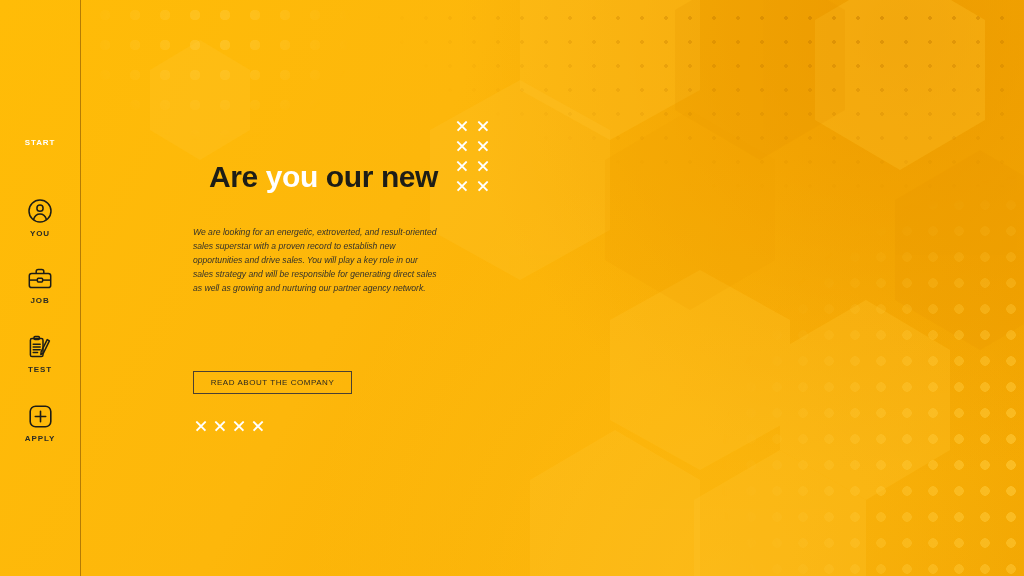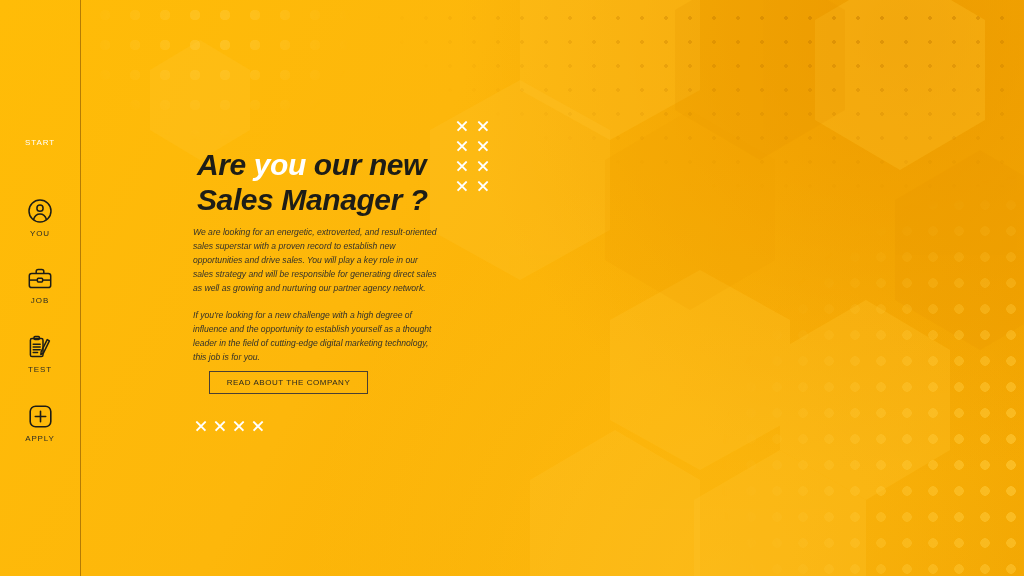--- a/index.html
+++ b/index.html
@@ -93,21 +93,21 @@
   .nav-icon {
     display: block;
     margin: 0 auto;
     line-height: 0;
   }
   .nav-label {
     display: block;
     margin-top: 5px;
     font-size: 8px;
     letter-spacing: 0.9px;
-    font-weight: 400;
+    font-weight: 700;
     color: #2b2b24;
     font-family: "Liberation Sans", sans-serif;
   }
   .nav-label.white { color: #ffffff; }
 
   .burger-bar {
     width: 26px; height: 2.6px;
     background: #ffffff;
     margin: 0 auto 4.6px auto;
     border-radius: 0.5px;
@@ -121,29 +121,28 @@
     top: 0;
     width: 560px;
     height: 576px;
     z-index: 4;
   }
 
   #headline {
     position: absolute;
     top: 143px;
     left: 0;
-    margin: 4px;
+    margin: 16px;
     font-size: 30px;
     font-weight: 700;
     line-height: 1.18;
     letter-spacing: -0.4px;
     color: #1d1d17;
     font-family: "Liberation Sans", sans-serif;
     width: 300px;
-    font-style: italic;
   }
   #headline .hl-accent { color: #ffffff; }
 
   .para {
     position: absolute;
     left: 0;
     width: 246px;
     margin: 0;
     font-size: 8.6px;
     line-height: 1.62;
@@ -165,21 +164,20 @@
     color: #2b2820;
     font-size: 8px;
     letter-spacing: 0.55px;
     font-weight: 400;
     font-family: "Liberation Sans", sans-serif;
     cursor: pointer;
     display: flex;
     align-items: center;
     justify-content: center;
     padding: 0;
-    margin-left: 16px;
   }
 
   
   .x-grid {
     position: absolute;
     display: grid;
     z-index: 4;
   }
   #x-grid-top {
     left: 451px;
@@ -310,22 +308,21 @@
 
   <div class="x-grid" id="x-grid-bottom">
     <span class="x-mark"></span>
     <span class="x-mark"></span>
     <span class="x-mark"></span>
     <span class="x-mark"></span>
   </div>
 
   <main id="content">
 
-    <h1 id="headline"><span>Are </span><span class="hl-accent">you</span><span> our new</span><br><span>Sales Manager ?</span></h1>
+    <h1 id="headline"><span>Are </span><span class="hl-accent">you</span><span> our new</span><br></h1>
 
     <p class="para" id="para-1">We are looking for an energetic, extroverted, and result-oriented sales superstar with a proven record to establish new opportunities and drive sales. You will play a key role in our sales strategy and will be responsible for generating direct sales as well as growing and nurturing our partner agency network.</p>
-    <p class="para" id="para-2">If you're looking for a new challenge with a high degree of influence and the opportunity to establish yourself as a thought leader in the field of cutting-edge digital marketing technology, this job is for you.</p>
 
     <button id="cta-button">READ ABOUT THE COMPANY</button>
 
   </main>
 
 </div>
 
 </body></html>

